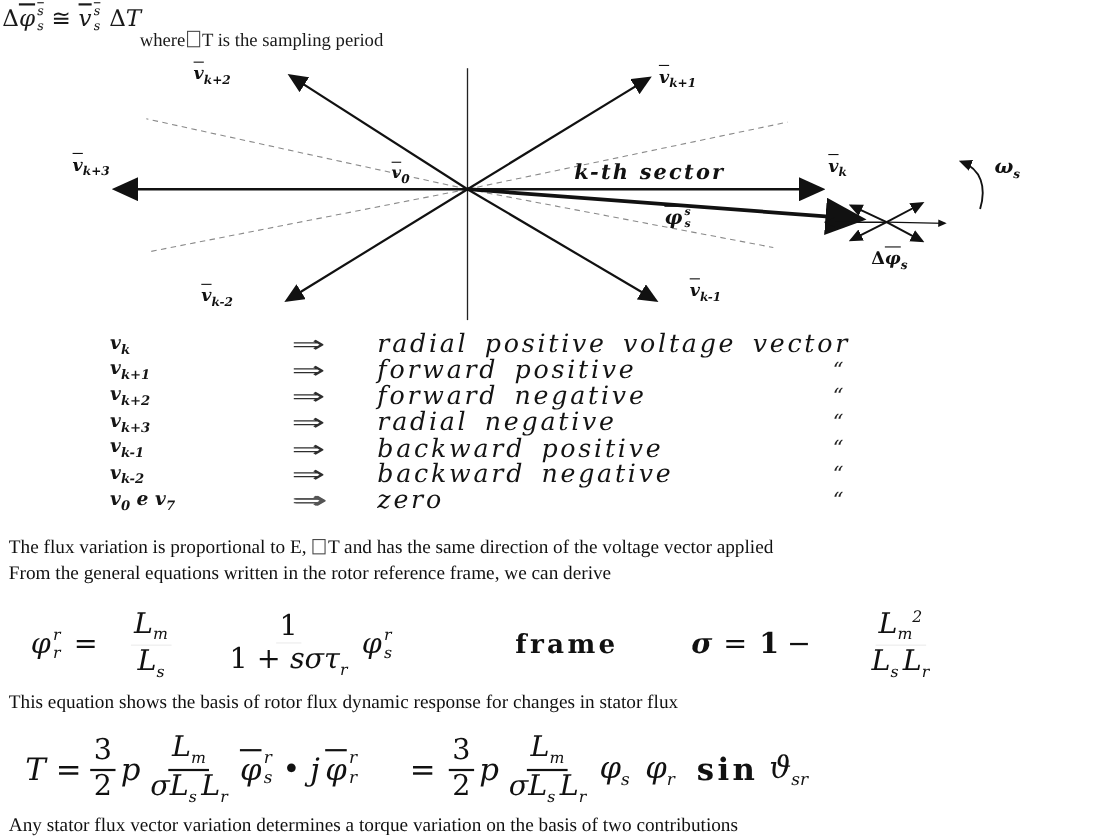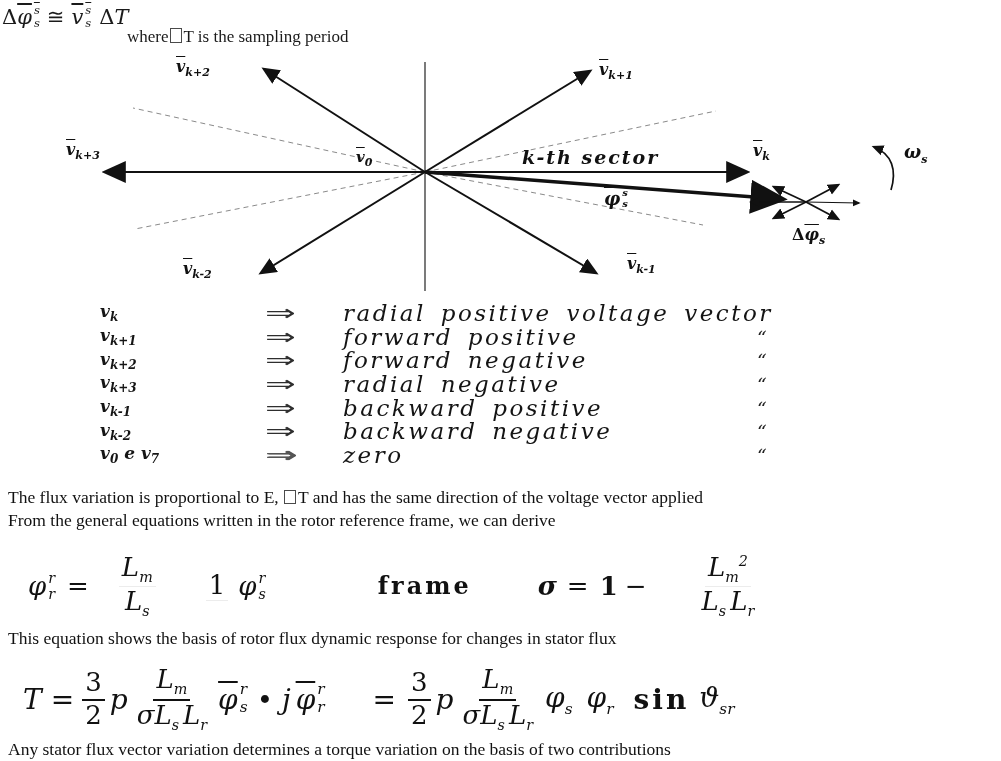--- a/index.html
+++ b/index.html
@@ -222,20 +222,21 @@
     <span class="sp" style="width:12px;"></span>
     <span class="rm">=</span>
     <span class="sp" style="width:30px;"></span>
     <span class="frac nobar">
       <span class="num"><span>L</span><sub>m</sub></span>
       <span class="den"><span>L</span><sub>s</sub></span>
     </span>
     <span class="sp" style="width:50px;"></span>
     <span class="frac nobar">
       <span class="num rm">1</span>
+      <span class="den"><span class="rm">1 + </span><span>sστ</span><sub>r</sub></span>
     </span>
     <span class="sp" style="width:10px;"></span>
     <span class="mv">
         <span>φ</span>
         <span class="ss">
           <span class="ssup">r</span>
           <span class="ssub">s</span>
         </span>
       </span>
     <span class="sp" style="width:112px;"></span>

